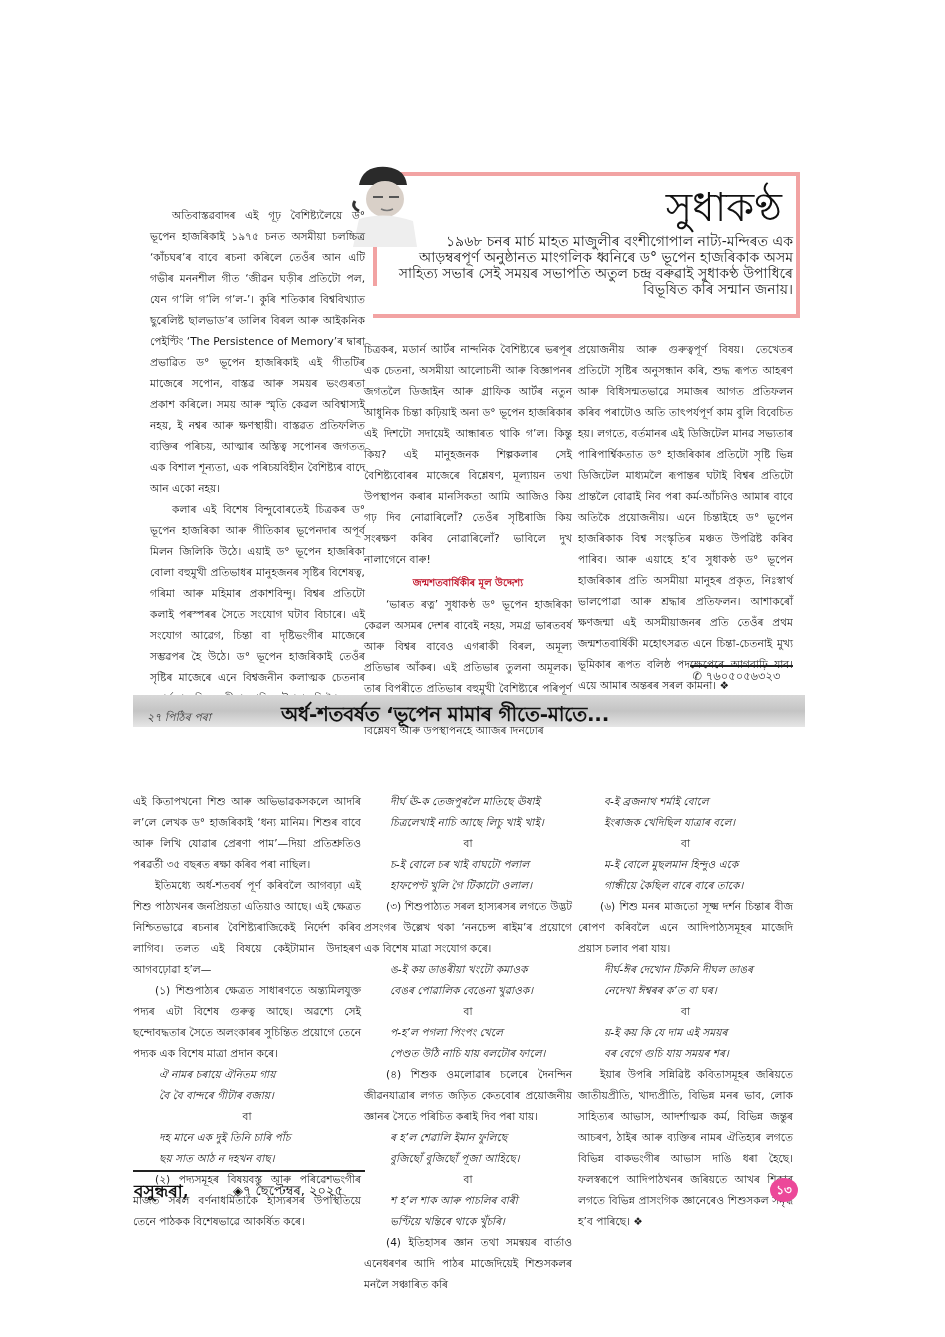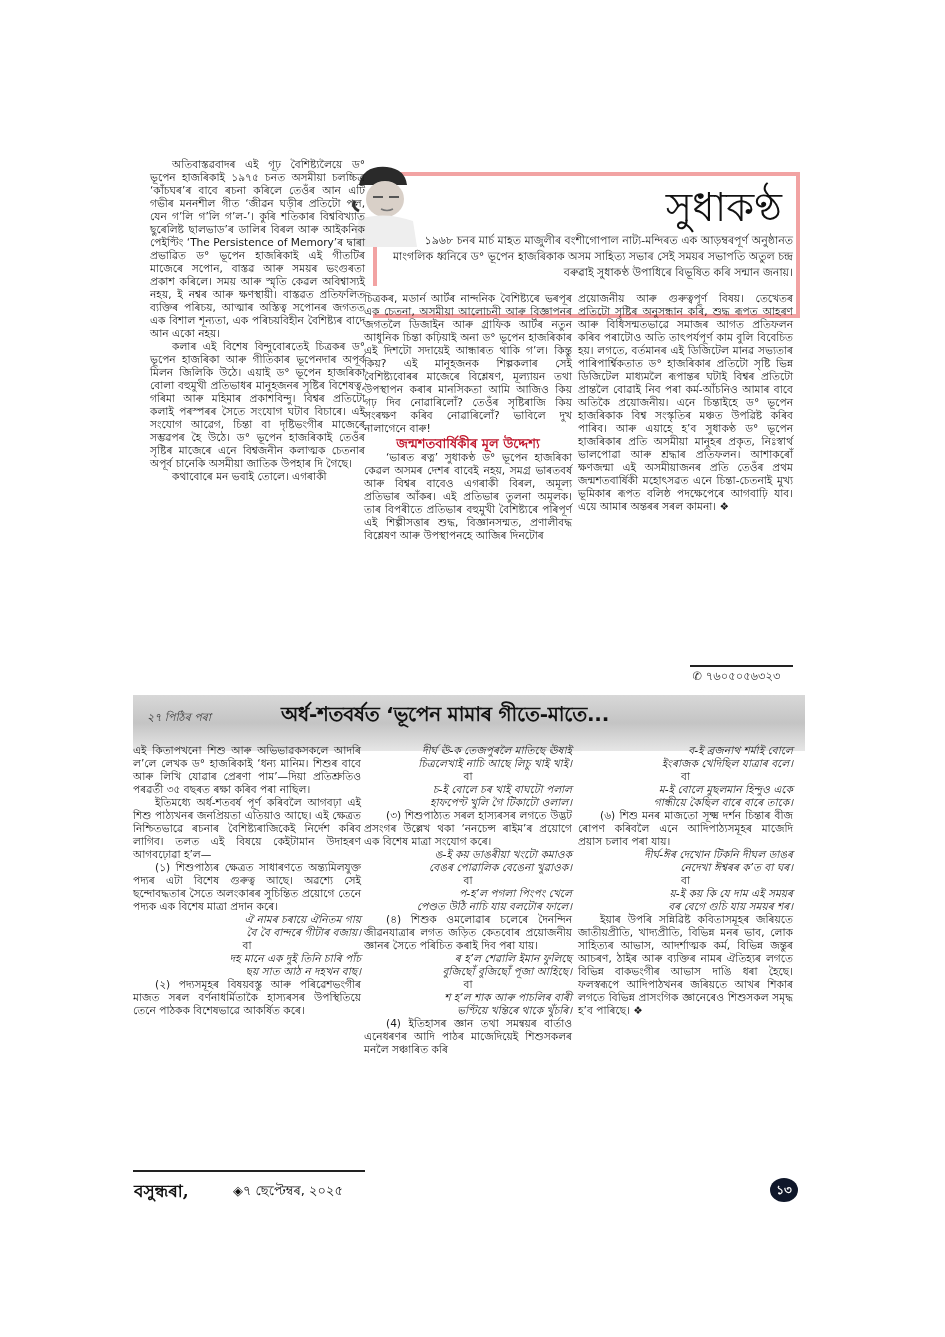--- a/index.html
+++ b/index.html
@@ -1,64 +1,64 @@
 <!DOCTYPE html>
 <html><head>
 <meta charset="utf-8">
 <style>
   html, body { margin:0; padding:0; background:#ffffff; }
   body { width:945px; height:1337px; position:relative; overflow:hidden;
          font-family:"DejaVu Sans", sans-serif; color:#1a1a1a; }
   .page { position:absolute; left:0; top:0; width:945px; height:1337px; }
 
-  .col { position:absolute; font-size:10.6px; line-height:13px; text-align:justify; }
+  .col { position:absolute; font-size:10.6px; line-height:21px; text-align:justify;margin-top:47px; }
   .col p { margin:0; text-indent:0; }
   .col p.ind { text-indent:22px; }
-  .col p.verse { font-style:italic; padding-left:26px; text-align:right; }
+  .col p.verse { font-style:italic; padding-left:26px; text-align:left; }
   .col p.ba { text-align:center; }
-  .col p.sub { color:#c0162b; font-weight:bold; text-align:center; font-size:13px; margin:2px 0 1px; }
+  .col p.sub { color:#c0162b; font-weight:bold; text-align:center; font-size:10px; margin:2px 0 1px; }
 
   
   #col-a { left:150px; top:158px; width:215px; }
   #col-b { left:364px; top:292px; width:208px; }
   #col-c { left:578px; top:292px; width:215px; }
 
   
   #sbox { position:absolute; left:373px; top:172px; width:427px; height:146px;
           border:4px solid #f2a3a3; border-left:none; box-sizing:border-box; }
   #sbox-leftbar { position:absolute; left:373px; top:240px; width:4px; height:46px; background:#f2a3a3; }
   #stitle { position:absolute; right:14px; top:6px; font-family:"DejaVu Serif", serif;
             font-size:40px; line-height:50px; color:#111; }
-  #scaption { position:absolute; left:383px; top:233px; width:410px; font-size:11px;
+  #scaption { position:absolute; left:383px; top:233px; width:410px; font-size:14px;
               line-height:16px; text-align:right; color:#222; }
   #portrait { position:absolute; left:345px; top:155px; width:78px; height:92px; }
 
   #phone-rule { position:absolute; left:690px; top:665px; width:103px; height:2px; background:#222; }
   #phone { position:absolute; left:680px; top:668px; width:113px; text-align:center;
            font-size:11.5px; color:#333; }
 
   
-  #banner { position:absolute; left:133px; top:695px; width:672px; height:56px;
+  #banner { position:absolute; left:133px; top:695px; width:672px; height:32px;
             background:linear-gradient(180deg,#d8d8d8 0%,#c4c4c4 50%,#e6e6e6 100%); }
   #cont { position:absolute; left:14px; top:14px; font-size:11px; font-style:italic; color:#333; }
   #headline { position:absolute; left:148px; top:4px; font-size:20px; font-weight:bold;
               color:#111; white-space:nowrap; letter-spacing:-0.3px; }
 
   
   #col-d { left:133px; top:744px; width:228px; }
   #col-e { left:364px; top:744px; width:208px; }
   #col-f { left:578px; top:744px; width:215px; }
 
   
   #foot-rule { position:absolute; left:133px; top:1170px; width:232px; height:1.5px; background:#222; }
   #brand { position:absolute; left:134px; top:1178px; font-family:"DejaVu Serif", serif;
            font-size:17px; font-weight:bold; color:#111; }
   #pubdate { position:absolute; left:233px; top:1181px; font-size:13px; color:#111; }
   #pageno { position:absolute; left:770px; top:1178px; width:28px; height:24px; border-radius:50%;
-            background:#0f172a; color:#fff; font-size:12px; line-height:24px; text-align:center; font-weight:bold; }
+            background:#ec4899; color:#fff; font-size:12px; line-height:24px; text-align:center; font-weight:bold; }
 </style>
 </head>
 <body>
 
 <div class="page">
 
   <div id="sbox">
     <div id="stitle">সুধাকণ্ঠ</div>
   </div>
   <div id="sbox-leftbar"></div>

